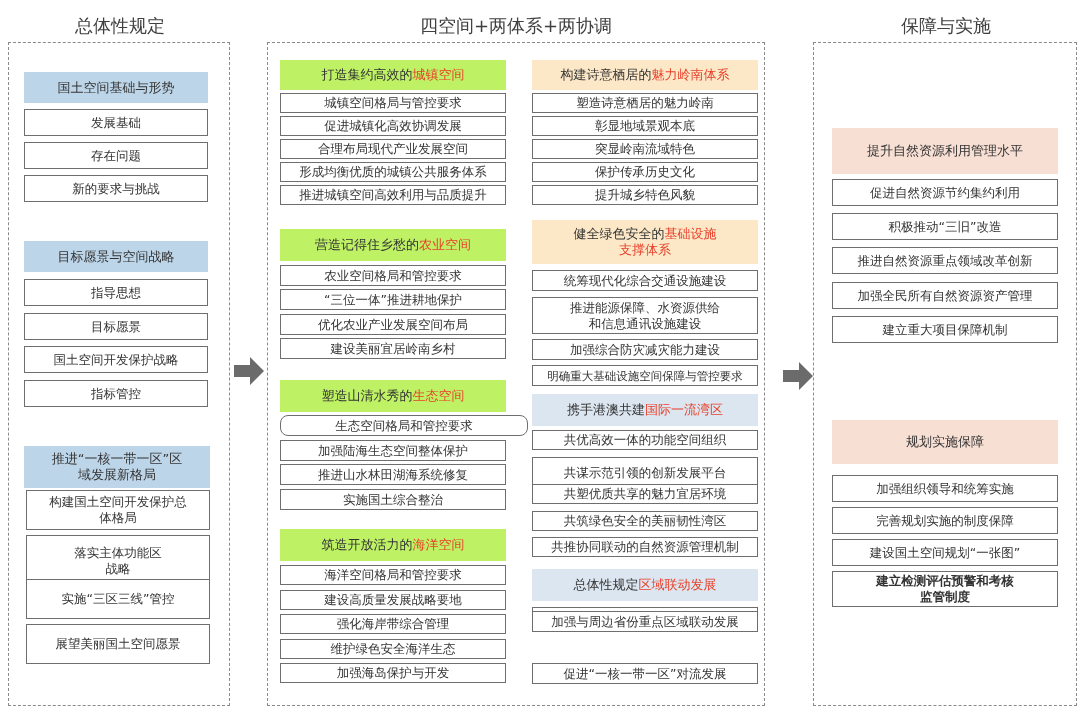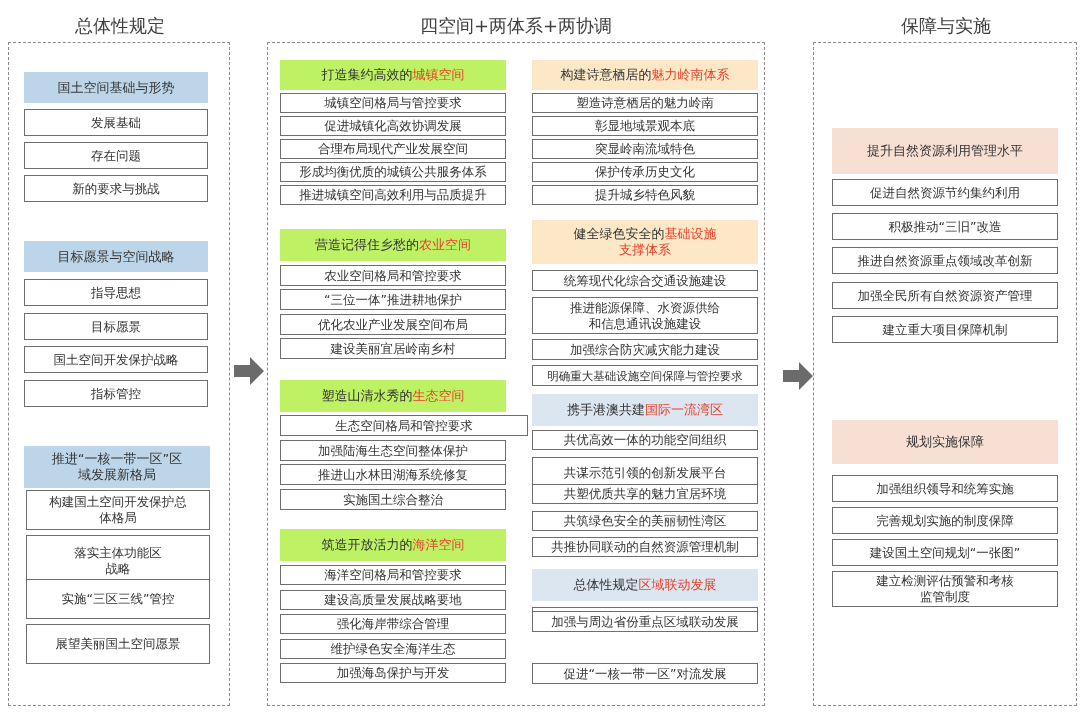--- a/index.html
+++ b/index.html
@@ -81,21 +81,21 @@
   <div class="item" style="left:280px;top:265px;width:226px;height:21px;">农业空间格局和管控要求</div>
   <div class="item" style="left:280px;top:289px;width:226px;height:21px;">“三位一体”推进耕地保护</div>
   <div class="item" style="left:280px;top:314px;width:226px;height:21px;">优化农业产业发展空间布局</div>
   <div class="item" style="left:280px;top:338px;width:226px;height:21px;">建设美丽宜居岭南乡村</div>
 </div>
 <div>
   <div class="hdr green" style="left:280px;top:380px;width:226px;height:32px;">
     <span>塑造山清水秀的</span>
       <span class="hl">生态空间</span>
   </div>
-  <div class="item" style="left:280px;top:415px;width:248px;height:21px;">生态空间格局和管控要求</div>
+  <div class="item" style="left:280px;top:415px;width:248px;height:21px;border-radius:8px;">生态空间格局和管控要求</div>
   <div class="item" style="left:280px;top:440px;width:226px;height:21px;">加强陆海生态空间整体保护</div>
   <div class="item" style="left:280px;top:464px;width:226px;height:21px;">推进山水林田湖海系统修复</div>
   <div class="item" style="left:280px;top:489px;width:226px;height:21px;">实施国土综合整治</div>
 </div>
 <div>
   <div class="hdr green" style="left:280px;top:529px;width:226px;height:32px;">
     <span>筑造开放活力的</span>
       <span class="hl">海洋空间</span>
   </div>
   <div class="item" style="left:280px;top:565px;width:226px;height:20px;">海洋空间格局和管控要求</div>
@@ -154,15 +154,15 @@
   <div class="item" style="left:832px;top:213px;width:226px;height:27px;">积极推动“三旧”改造</div>
   <div class="item" style="left:832px;top:247px;width:226px;height:27px;">推进自然资源重点领域改革创新</div>
   <div class="item" style="left:832px;top:282px;width:226px;height:27px;">加强全民所有自然资源资产管理</div>
   <div class="item" style="left:832px;top:316px;width:226px;height:27px;">建立重大项目保障机制</div>
 </div>
 <div>
   <div class="hdr peach" style="left:832px;top:420px;width:226px;height:44px;">规划实施保障</div>
   <div class="item" style="left:832px;top:475px;width:226px;height:27px;">加强组织领导和统筹实施</div>
   <div class="item" style="left:832px;top:507px;width:226px;height:27px;">完善规划实施的制度保障</div>
   <div class="item" style="left:832px;top:539px;width:226px;height:27px;">建设国土空间规划“一张图”</div>
-  <div class="item" style="left:832px;top:571px;width:226px;height:36px;">建立检测评估预警和考核
+  <div class="item" style="left:832px;top:571px;width:226px;height:36px;font-weight:bold;">建立检测评估预警和考核
 监管制度</div>
 </div>
 
 </body></html>

